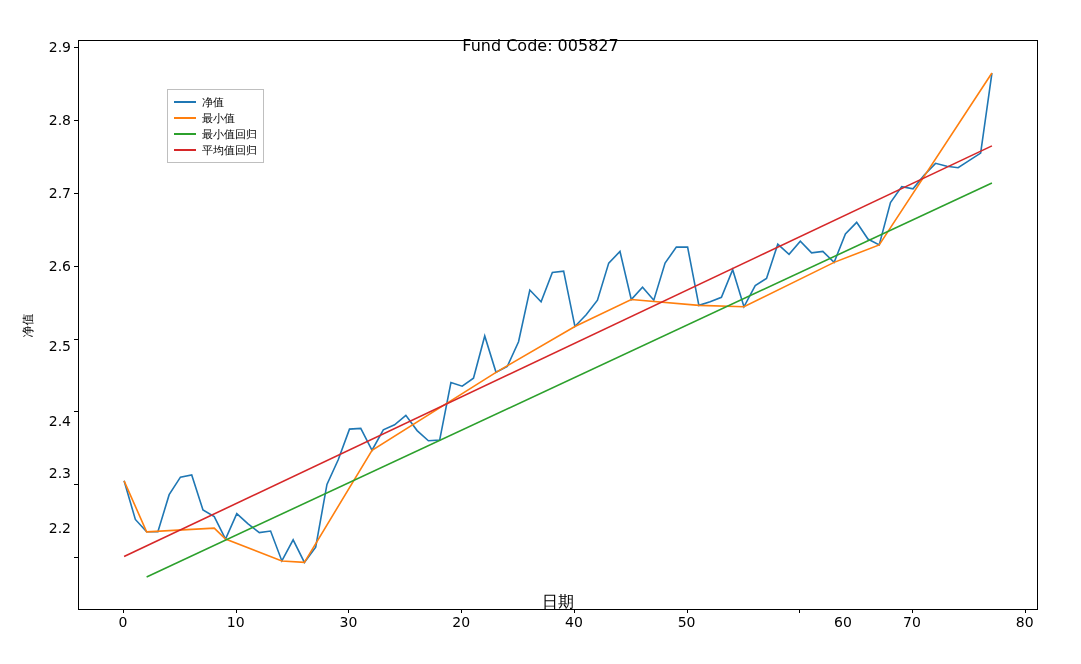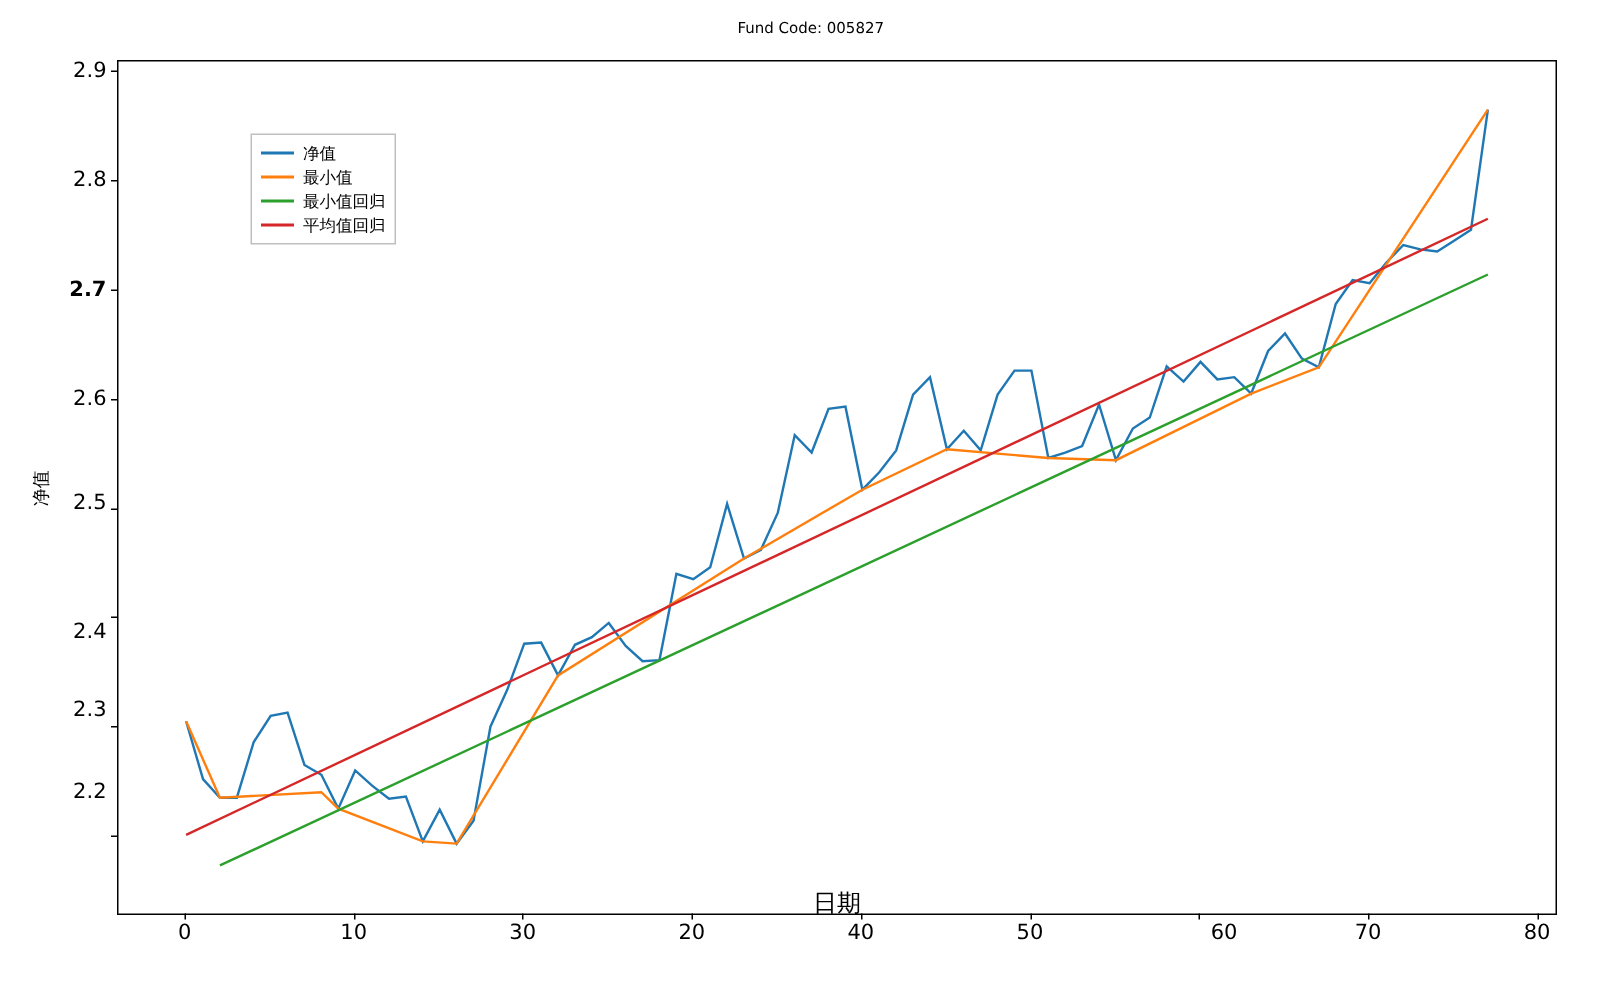--- a/index.html
+++ b/index.html
@@ -11,23 +11,23 @@
   }
   .figure {
     position: relative;
     width: 1081px;
     height: 664px;
   }
   .title {
     position: absolute;
     left: 0;
     width: 100%;
-    top: 14px;
+    top: 36px;
     text-align: center;
-    font-size: 10px;
+    font-size: 16px;
   }
   .axes {
     position: absolute;
     left: 78px;
     top: 40px;
     width: 960px;
     height: 570px;
     border: 1px solid #000;
     box-sizing: border-box;
   }
@@ -145,39 +145,39 @@
       <div class="tick xtick" style="left: 235.788px;">10</div>
       <div class="tickmark xtick-mark" style="left: 348.494px;"></div>
       <div class="tick xtick" style="left: 348.494px;">30</div>
       <div class="tickmark xtick-mark" style="left: 461.2px;"></div>
       <div class="tick xtick" style="left: 461.2px;">20</div>
       <div class="tickmark xtick-mark" style="left: 573.906px;"></div>
       <div class="tick xtick" style="left: 573.906px;">40</div>
       <div class="tickmark xtick-mark" style="left: 686.612px;"></div>
       <div class="tick xtick" style="left: 686.612px;">50</div>
       <div class="tickmark xtick-mark" style="left: 799.318px;"></div>
-      <div class="tick xtick" style="left: 816px;">60</div>
+      <div class="tick xtick" style="left: 843px;">60</div>
       <div class="tickmark xtick-mark" style="left: 912.024px;"></div>
       <div class="tick xtick" style="left: 912.024px;">70</div>
       <div class="tickmark xtick-mark" style="left: 1024.73px;"></div>
       <div class="tick xtick" style="left: 1024.73px;">80</div>
     </div>
   <div id="ytick-container">
       <div class="tickmark ytick-mark" style="top: 557.026px;"></div>
       <div class="tick ytick" style="top: 528px;">2.2</div>
       <div class="tickmark ytick-mark" style="top: 484.205px;"></div>
       <div class="tick ytick" style="top: 473px;">2.3</div>
       <div class="tickmark ytick-mark" style="top: 411.385px;"></div>
       <div class="tick ytick" style="top: 421px;">2.4</div>
       <div class="tickmark ytick-mark" style="top: 338.564px;"></div>
-      <div class="tick ytick" style="top: 335px;">2.5</div>
+      <div class="tick ytick" style="top: 346px;">2.5</div>
       <div class="tickmark ytick-mark" style="top: 265.744px;"></div>
       <div class="tick ytick" style="top: 265.744px;">2.6</div>
       <div class="tickmark ytick-mark" style="top: 192.923px;"></div>
-      <div class="tick ytick" style="top: 192.923px; font-weight: bold;">2.7</div>
+      <div class="tick ytick" style="top: 192.923px;">2.7</div>
       <div class="tickmark ytick-mark" style="top: 120.103px;"></div>
       <div class="tick ytick" style="top: 120.103px;">2.8</div>
       <div class="tickmark ytick-mark" style="top: 47.2821px;"></div>
       <div class="tick ytick" style="top: 47.2821px;">2.9</div>
     </div>
 
   <div class="xlabel">日期</div>
   <div class="ylabel">
     <span>净值</span>
   </div>

